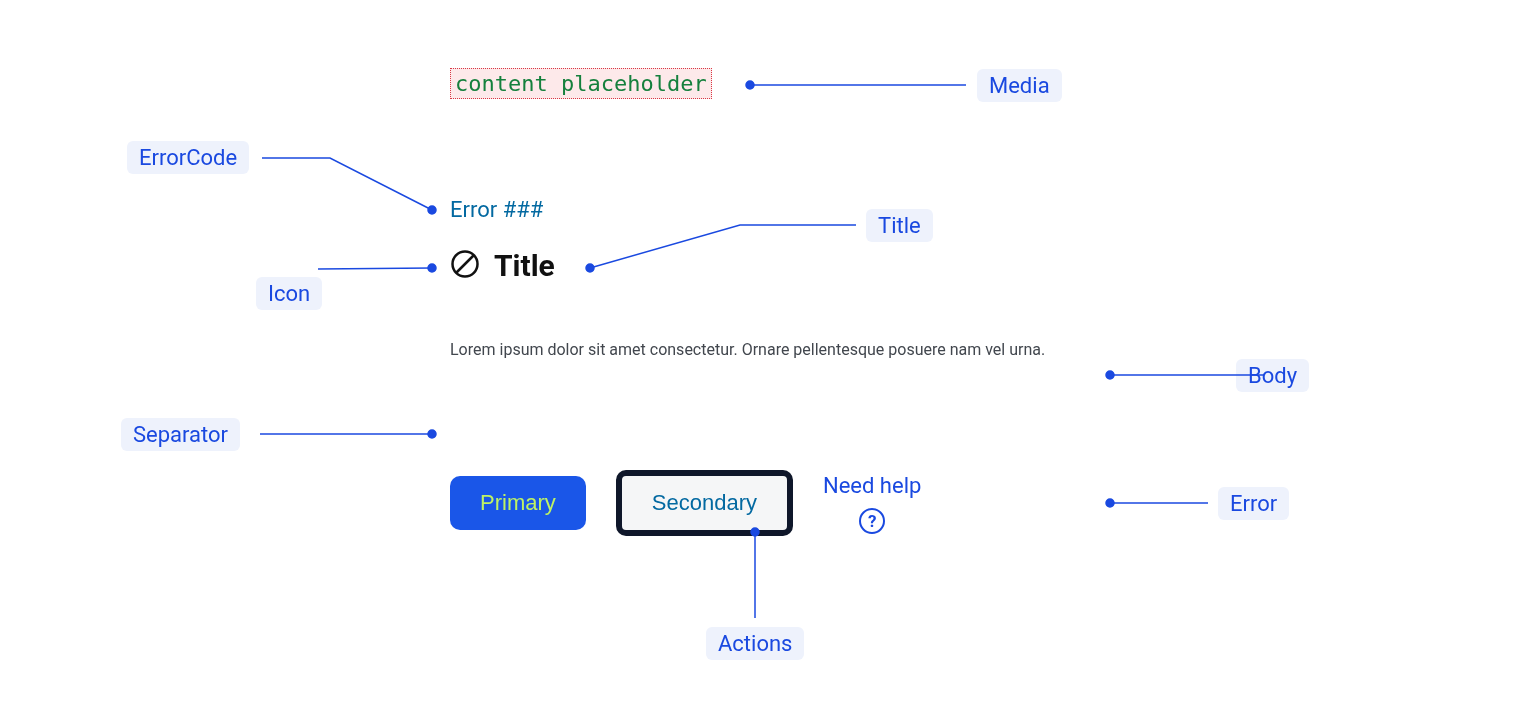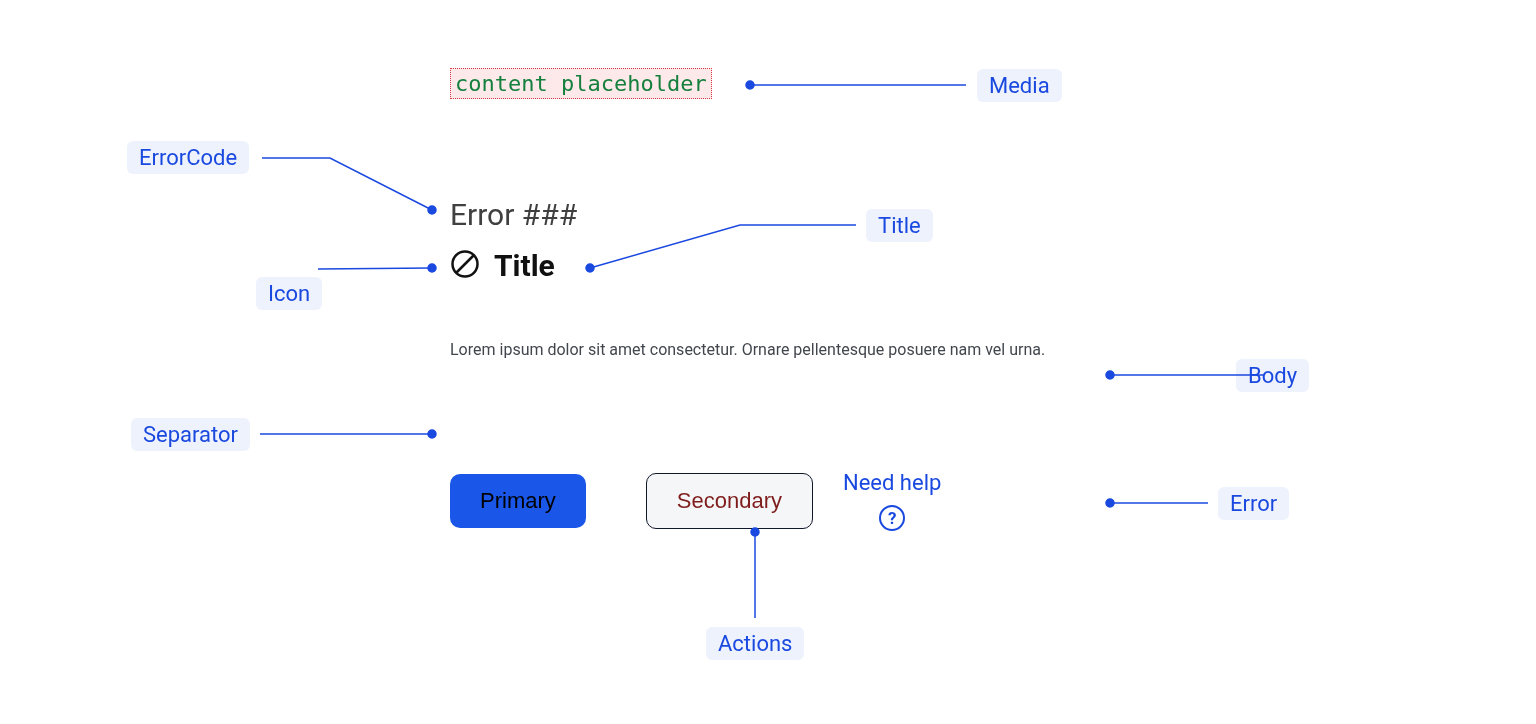--- a/index.html
+++ b/index.html
@@ -31,22 +31,22 @@
     color: #15803d;
     background: #fde9ea;
     border: 1.5px dotted #d93744;
     padding: 2px 4px;
     font-size: 22px;
     white-space: nowrap;
   }
 
   .error-code {
     position: absolute;
-    color: #404040;
-    font-size: 30px;
+    color: #0369a1;
+    font-size: 22px;
     text-align: right;
   }
 
   .title-row {
     position: absolute;
     display: flex;
     align-items: center;
     gap: 14px;
   }
   .title-text {
@@ -70,28 +70,27 @@
     gap: 30px;
   }
   .btn {
     font-size: 22px;
     padding: 14px 30px;
     border-radius: 10px;
     cursor: pointer;
   }
   .btn-primary {
     background: #1a56e8;
-    color: #000000;
+    color: #bef264;
     border: none;
   }
   .btn-secondary {
     background: #f5f6f7;
-    color: #7f1d1d;
-    border: 1px solid #0f172a;
-    margin-left: 30px;
+    color: #0369a1;
+    border: 6px solid #0f172a;
   }
   .footer-link {
     display: inline-flex;
     align-items: center;
     gap: 10px;
     color: #1a49e0;
     font-size: 22px;
     cursor: pointer;
     flex-direction: column;
   }
@@ -116,21 +115,21 @@
   }
 </style>
 </head>
 <body>
 
 <div class="anno" style="left:127px; top:141px;">ErrorCode</div>
 <div class="anno" style="left:256px; top:253px;margin-top:24px;">Icon</div>
 <div class="anno" style="left:866px; top:209px;">Title</div>
 <div class="anno" style="left:977px; top:69px;">Media</div>
 <div class="anno" style="left:1236px; top:359px;">Body</div>
-<div class="anno" style="left:131px; top:418px;">Separator</div>
+<div class="anno" style="left:121px; top:418px;">Separator</div>
 <div class="anno" style="left:706px; top:627px;">Actions</div>
 <div class="anno" style="left:1218px; top:487px;">Error</div>
 
 <div class="media-placeholder" style="left:450px; top:68px;">content placeholder</div>
 
 <div class="error-code" style="left:450px; top:197px;">Error ###</div>
 
 <div class="title-row" style="left:450px; top:248px;">
   <span>
     <svg width="30" height="30" viewBox="0 0 24 24" fill="none" stroke="#111" stroke-width="2">

